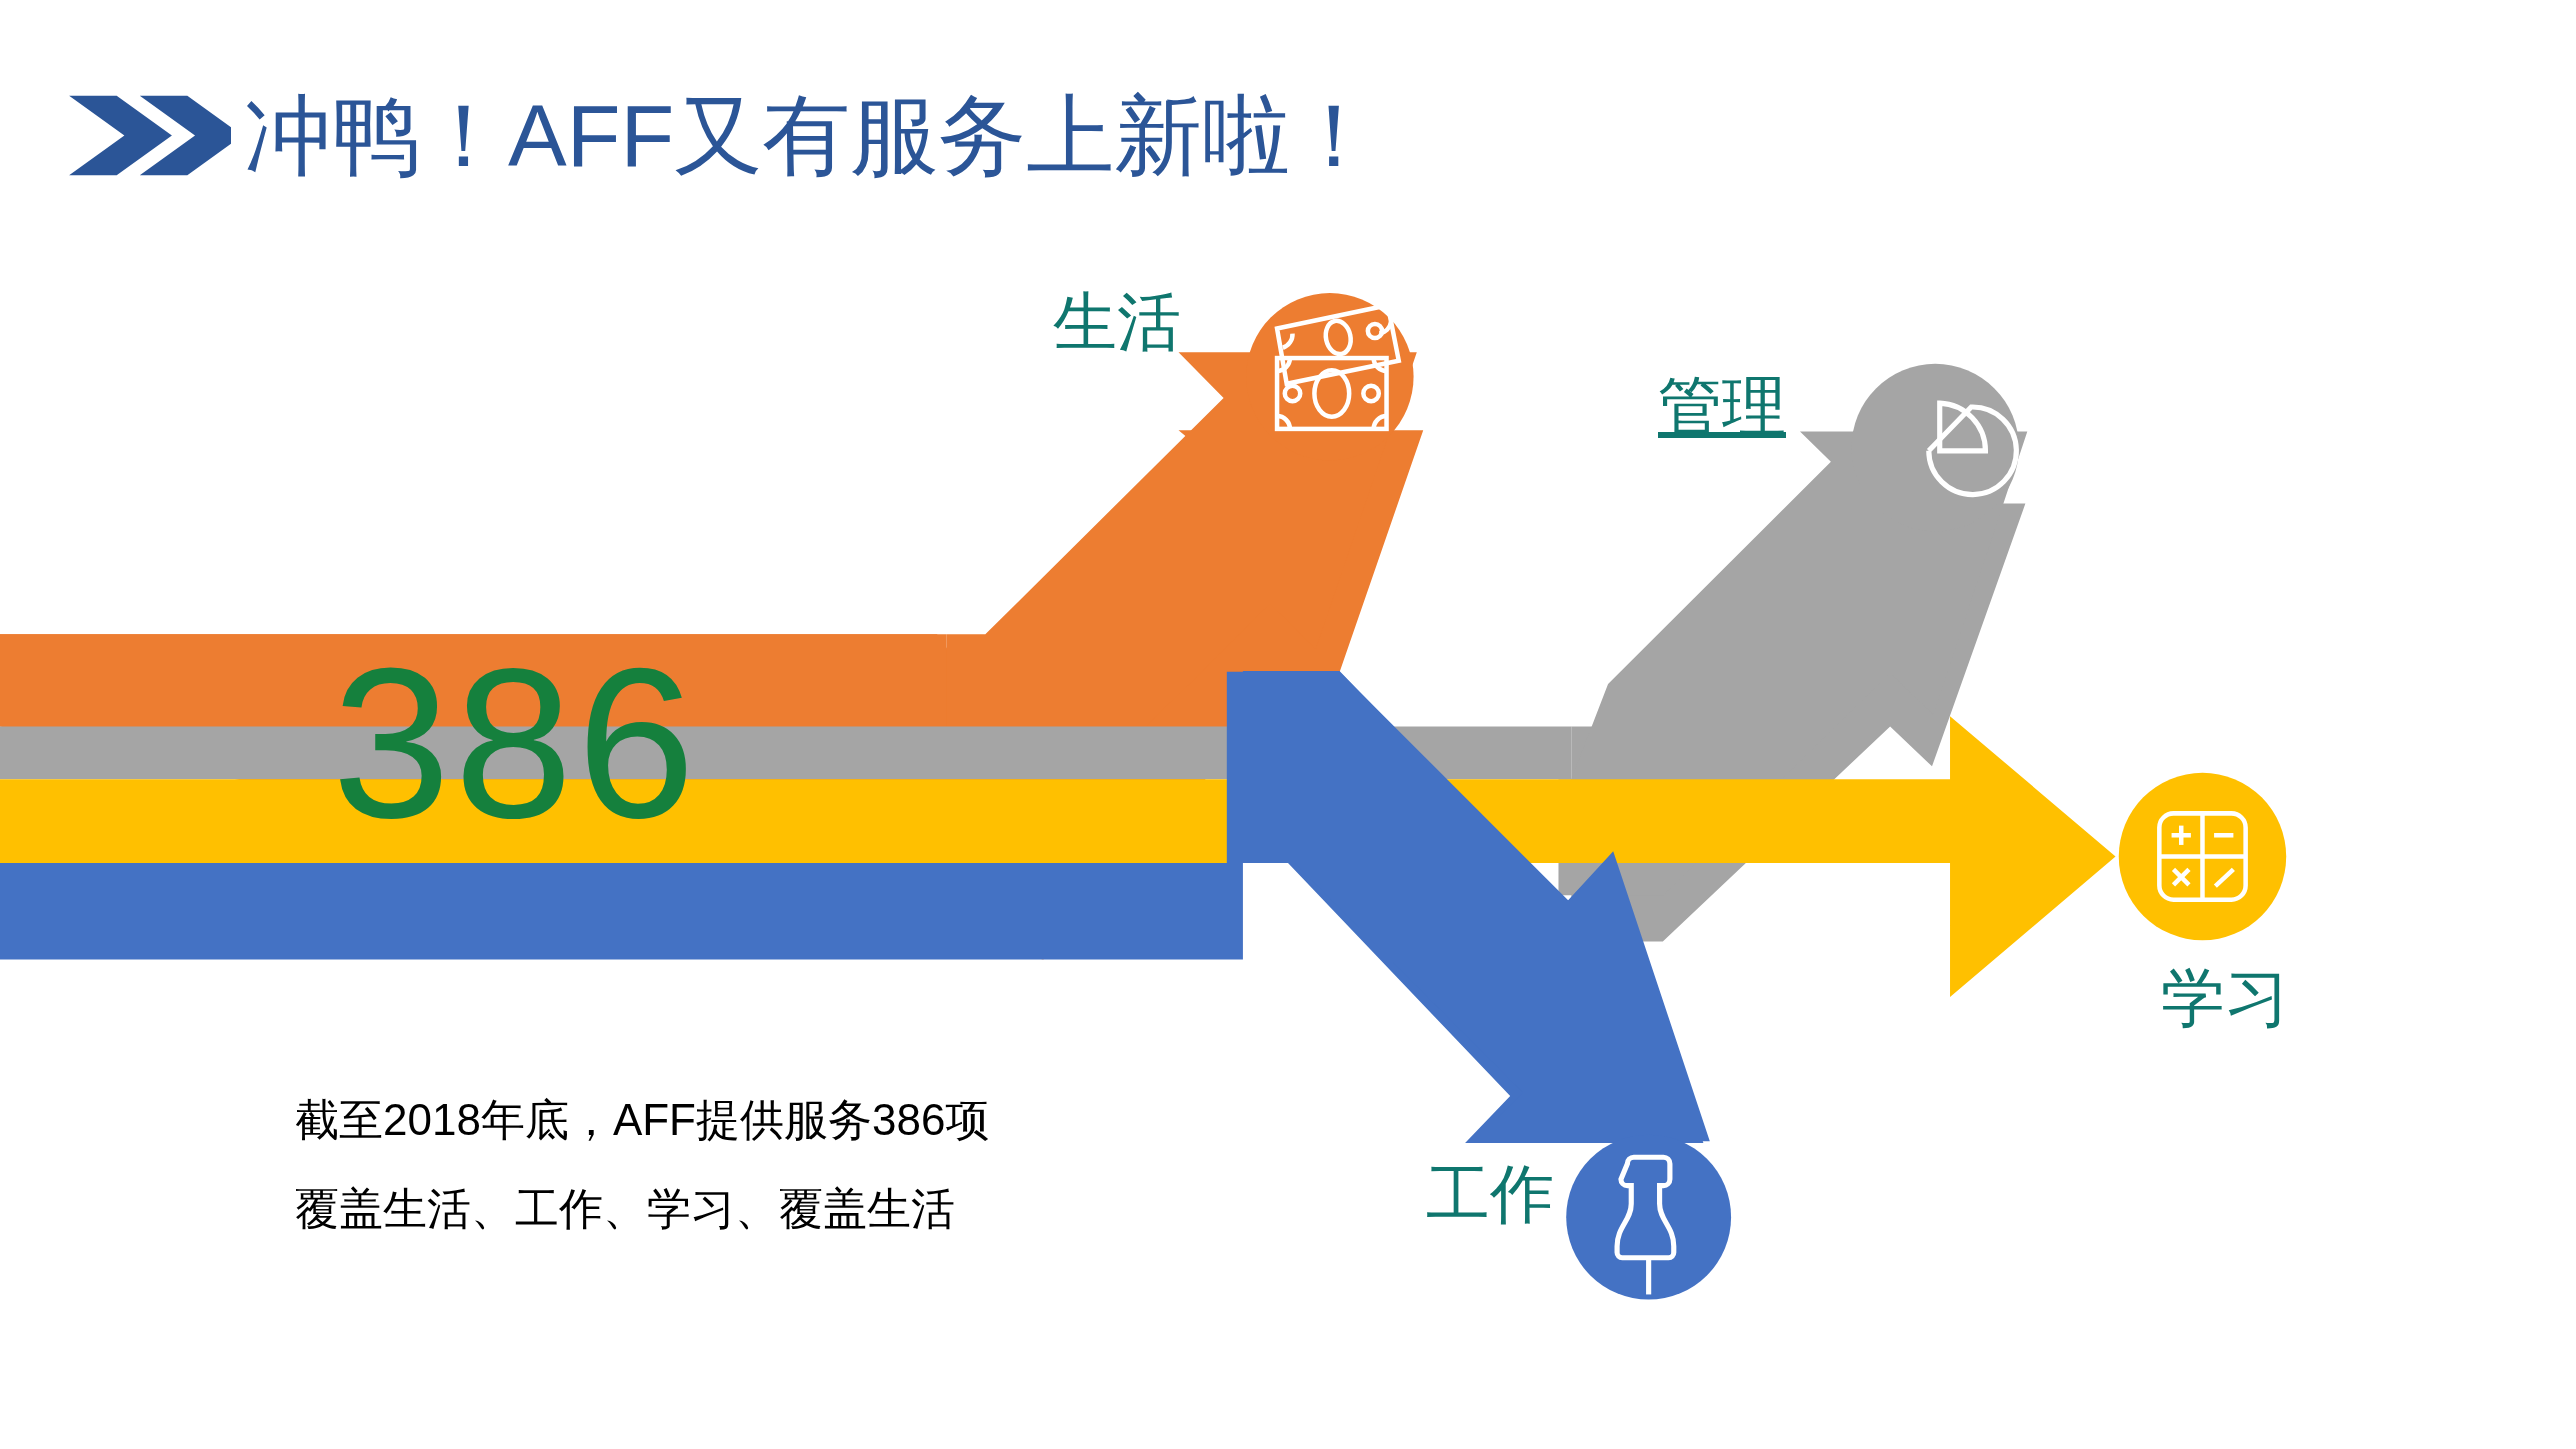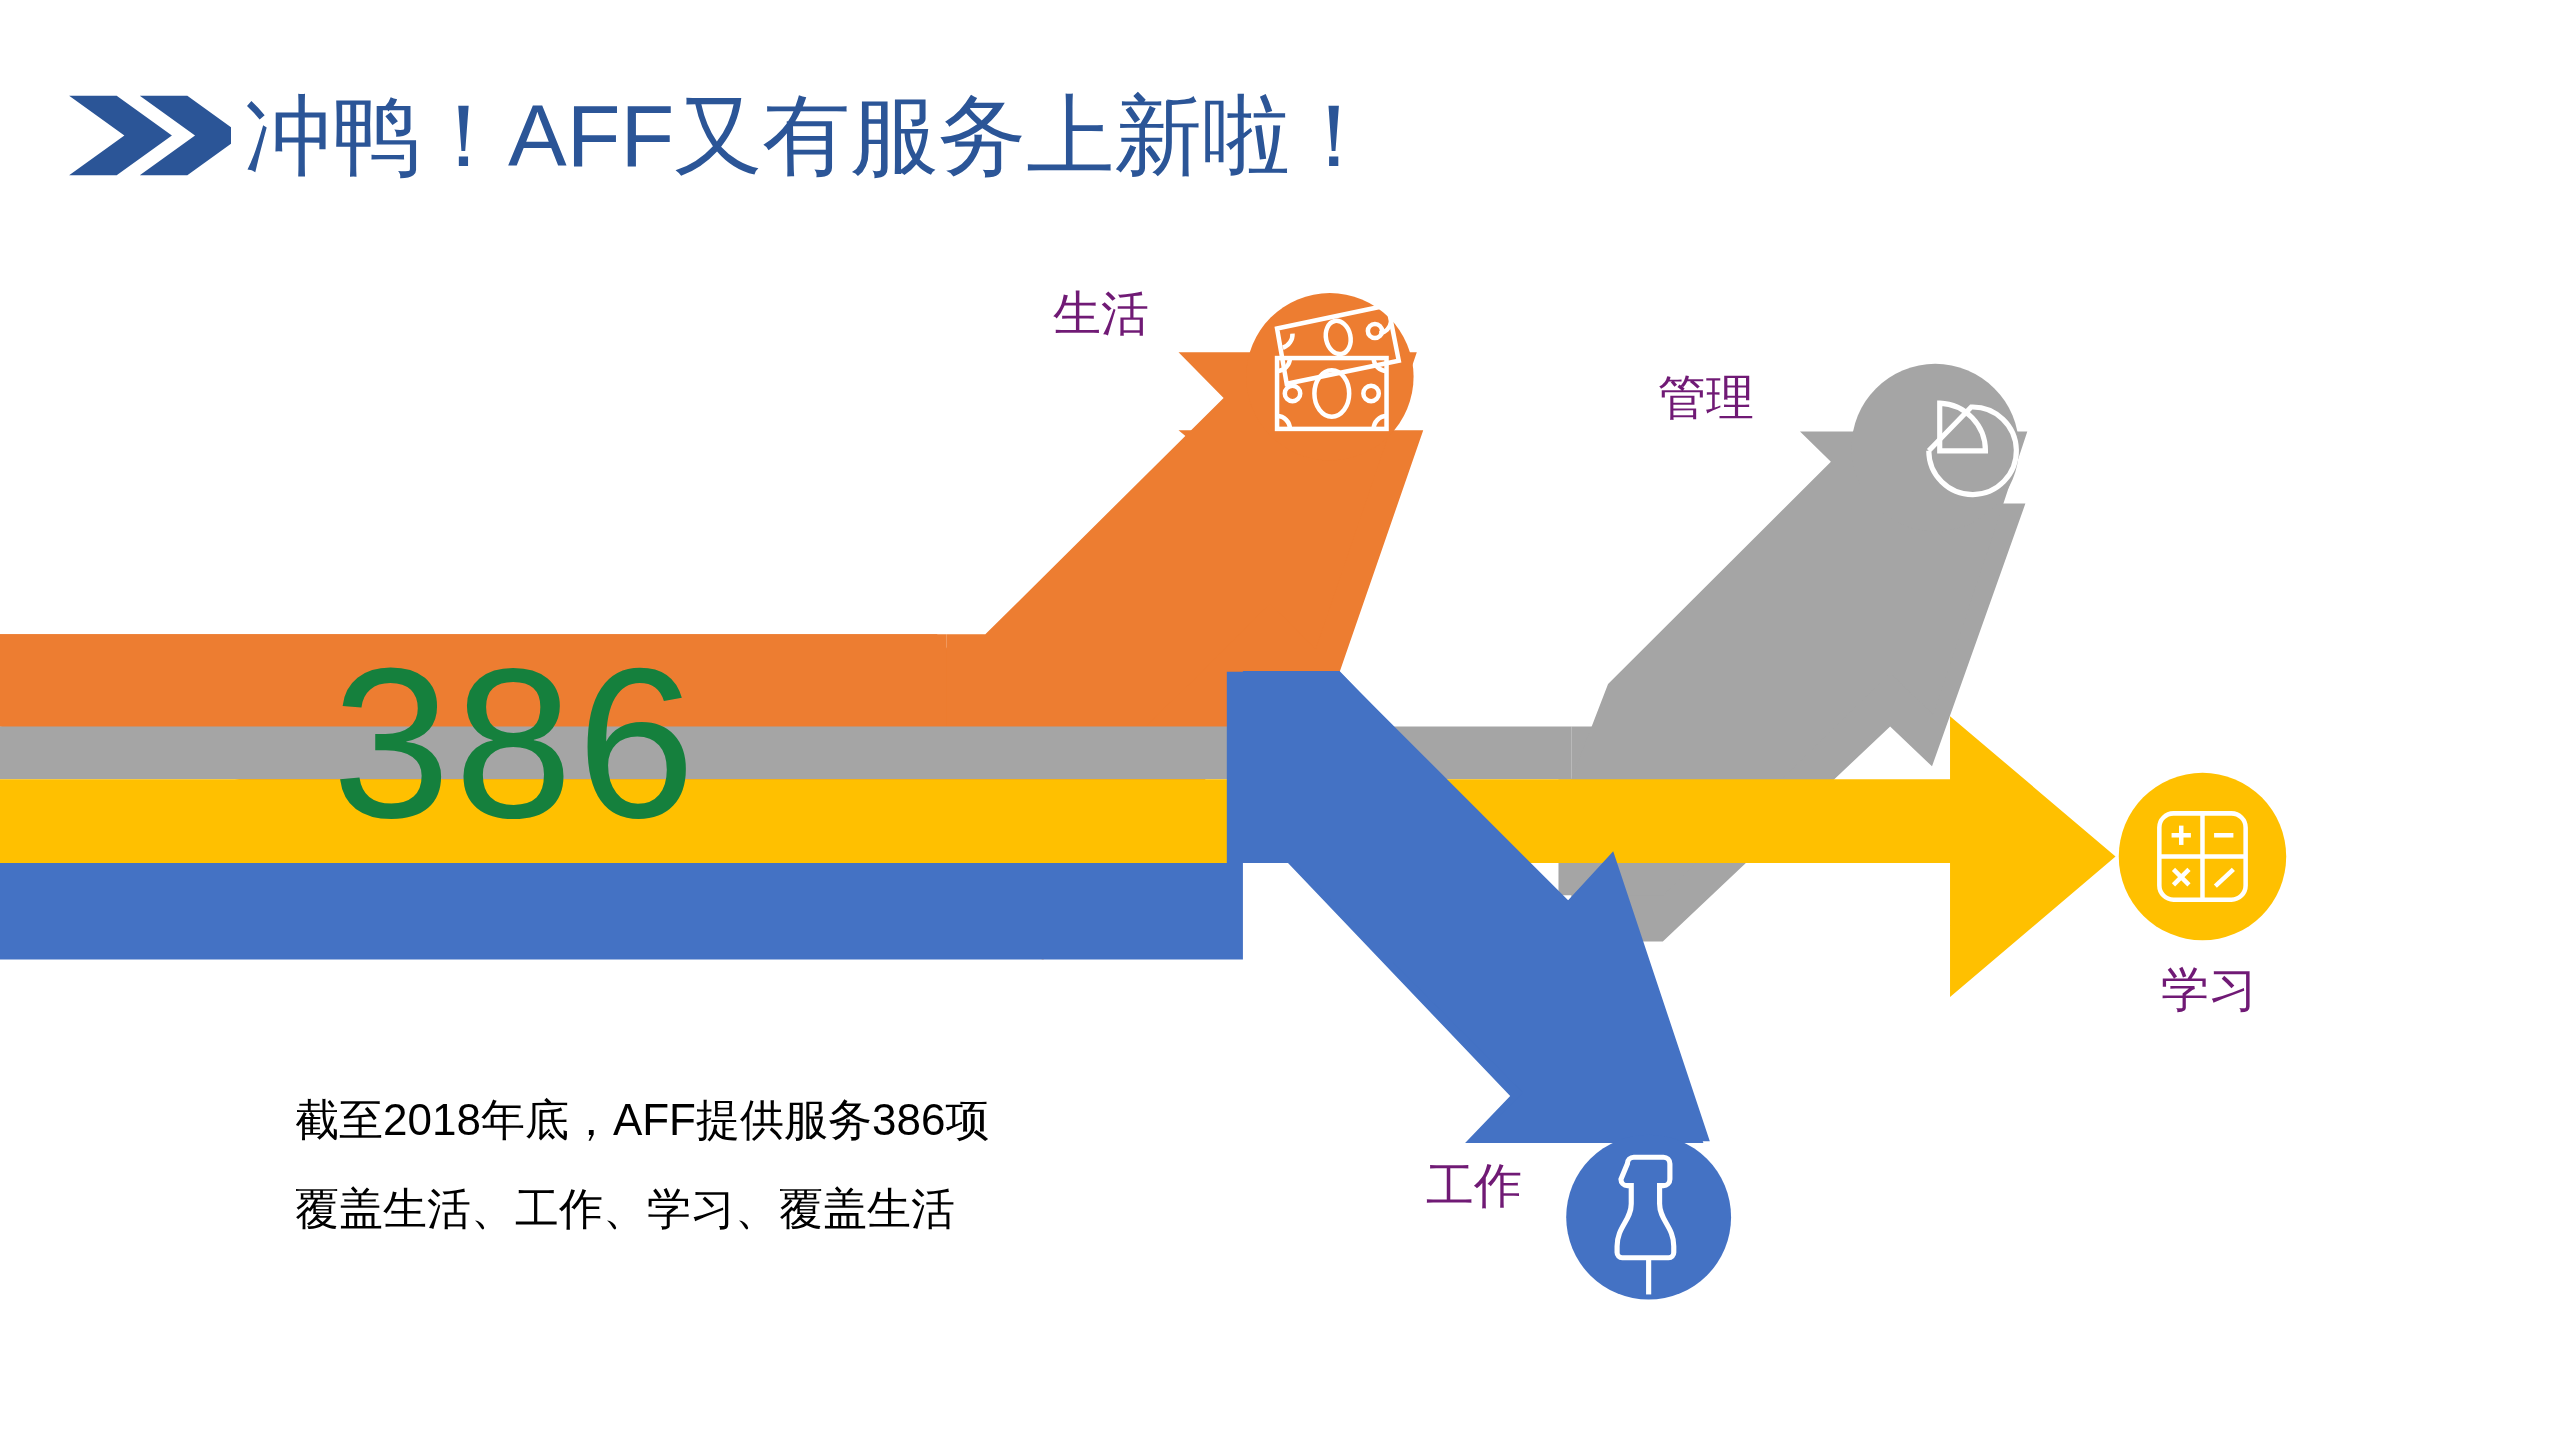--- a/index.html
+++ b/index.html
@@ -69,27 +69,27 @@
     font-size: 213px;
     line-height: 219px;
     font-weight: 300;
     letter-spacing: 3.9px;
     pointer-events: none;
   }
 
   
   .cat-label {
     position: absolute;
-    color: #701a75;
-    font-size: 48px;
+    color: #0f766e;
+    font-size: 64px;
     line-height: 1.0;
     white-space: nowrap;
   }
   #label-life      { left: 1053px; top: 290px; }
-  #label-manage    { left: 1658px; top: 374px; }
+  #label-manage    { left: 1658px; top: 374px; text-decoration: underline; }
   #label-study     { left: 2161px; top: 966px; text-align: right; }
   #label-work      { left: 1426px; top: 1162px; }
 
   
   #caption {
     position: absolute;
     left: 295px;
     top: 1075px;
     color: #000000;
     font-size: 44px;

